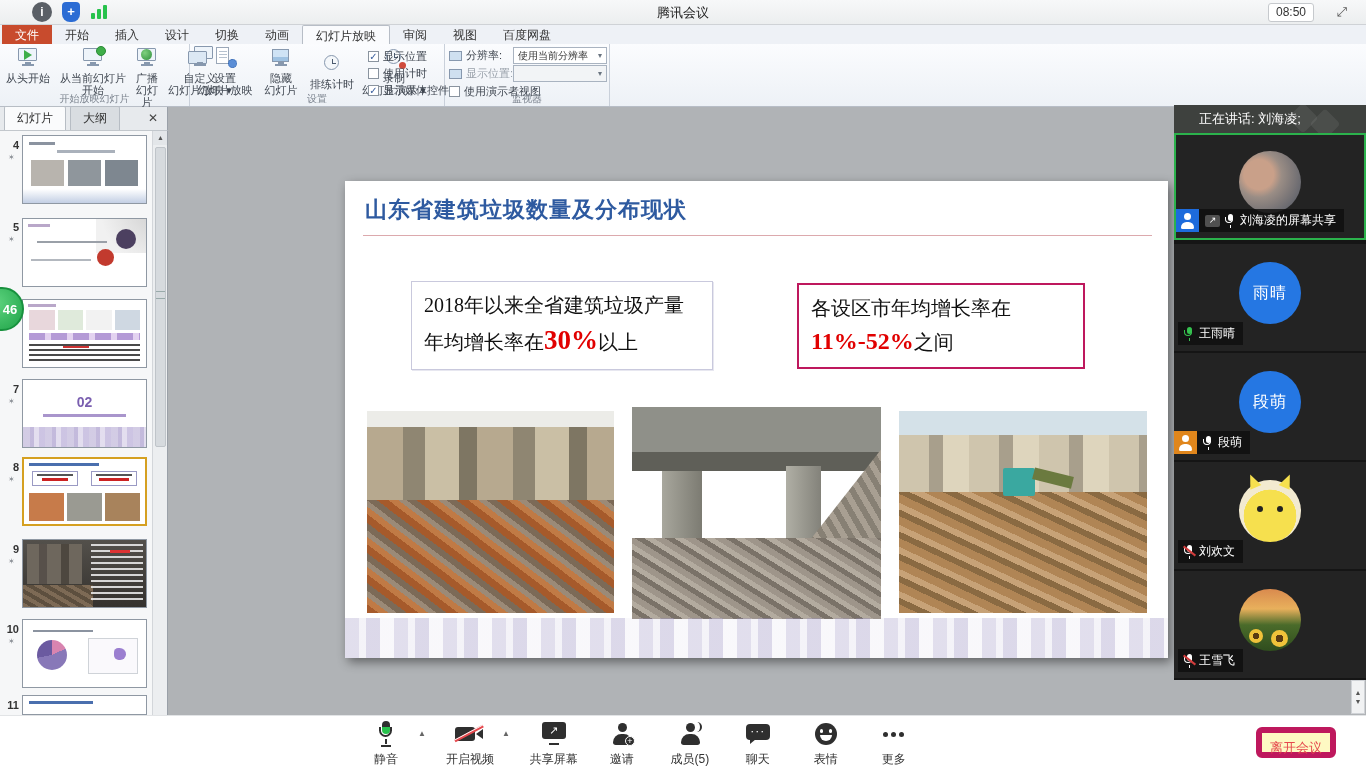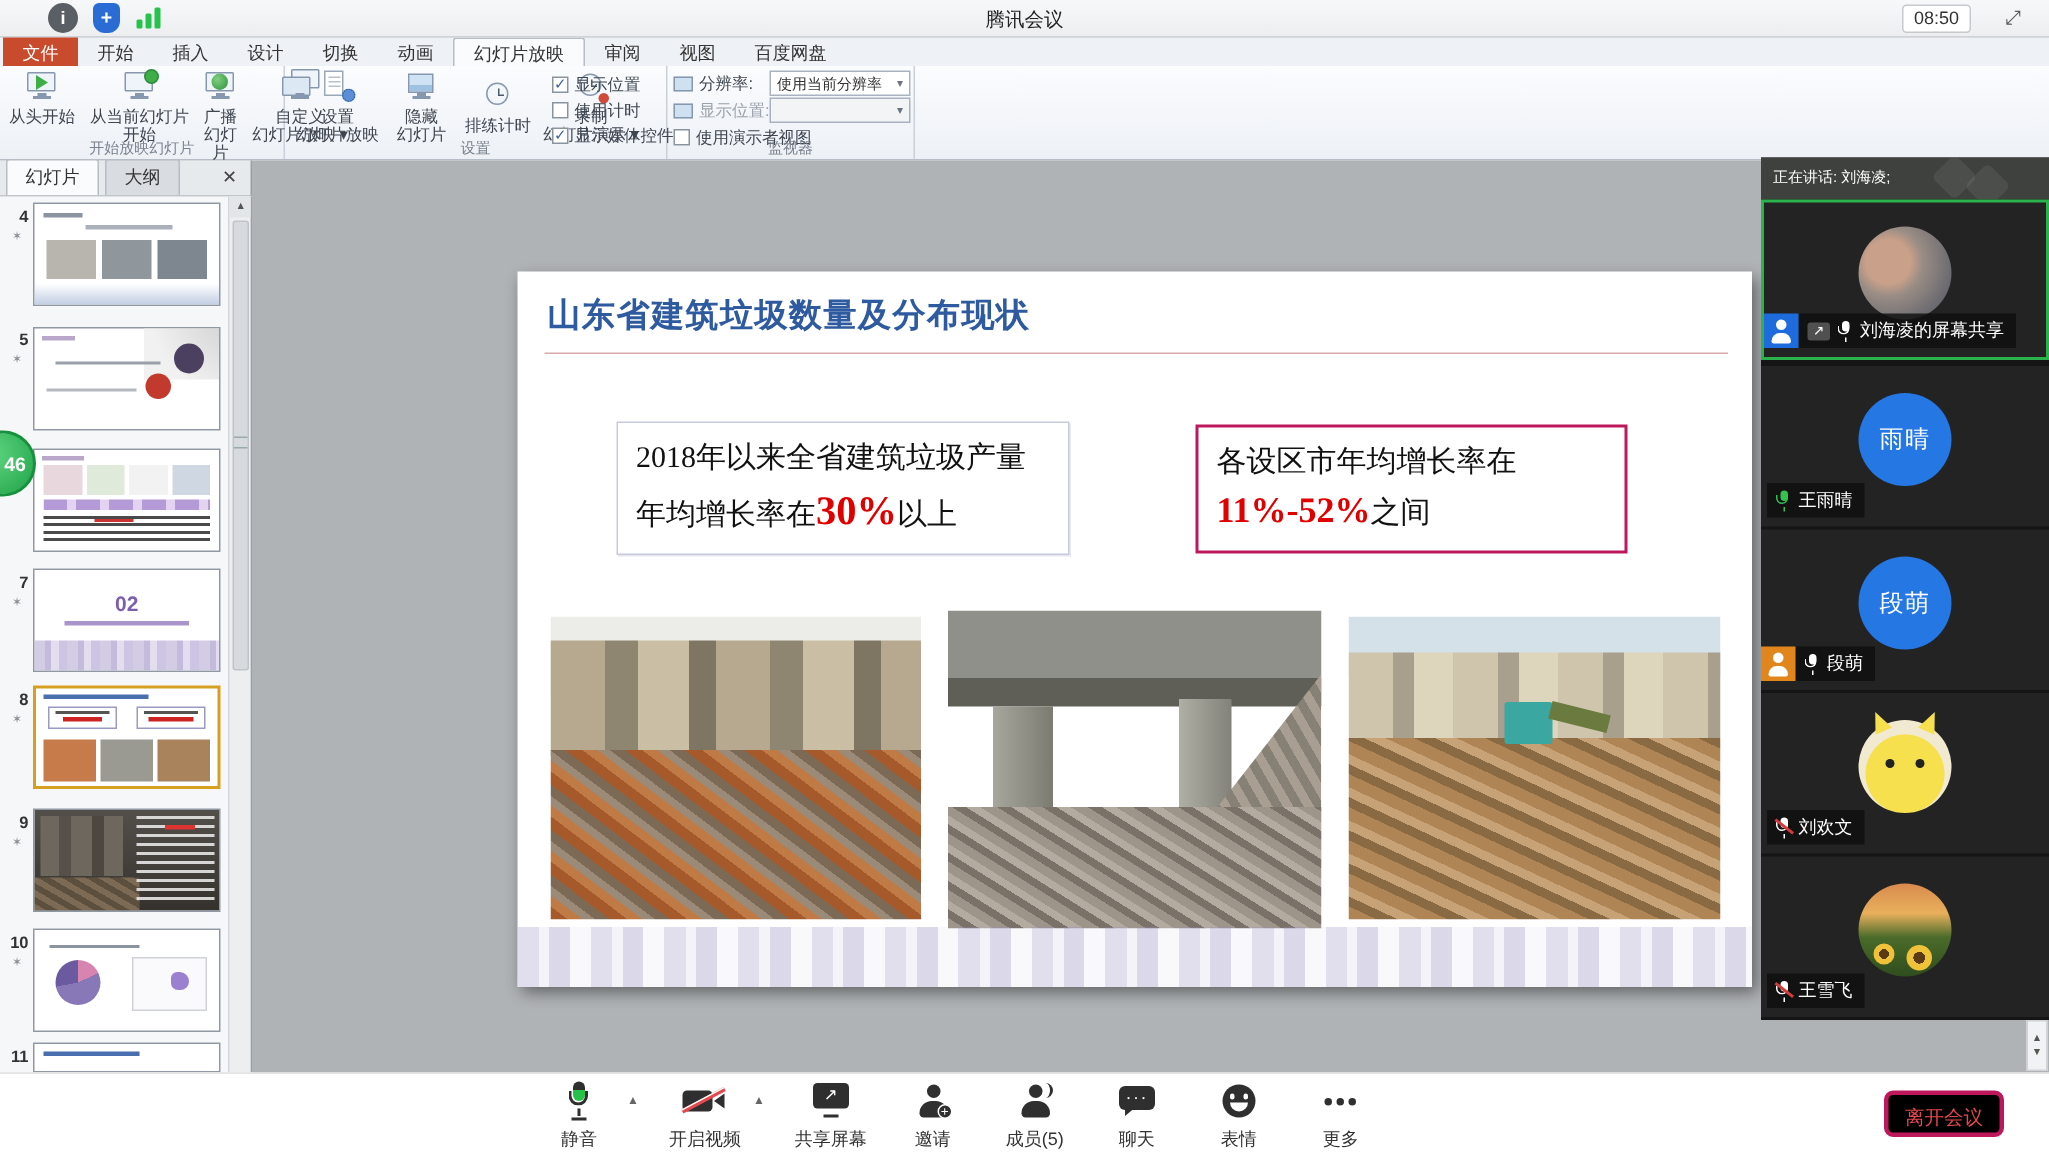--- a/index.html
+++ b/index.html
@@ -132,21 +132,21 @@
   .p2-slope{position:absolute;right:0;top:20%;width:40%;height:60%;background:repeating-linear-gradient(60deg,#a89f92 0 6px,#878074 6px 12px);clip-path:polygon(100% 0,100% 100%,0 100%)}
   .p3-sky{top:0;height:20%;background:#d4e1e8}
   .p3-bld{top:12%;height:28%;background:repeating-linear-gradient(90deg,#cfc5ad 0 30px,#a89f8c 30px 44px,#ded5bd 44px 70px)}
   .p3-rub{top:40%;height:60%;background:repeating-linear-gradient(25deg,#b08555 0 8px,#8a6a42 8px 14px,#c7a277 14px 20px)}
   .p3-exc{position:absolute;left:42%;top:28%;width:13%;height:14%;background:#3aa8a0;border-radius:2px}
   .p3-exc2{position:absolute;left:54%;top:30%;width:16%;height:6%;background:#6b7a3f;transform:rotate(14deg)}
   .s-skyline{position:absolute;left:0;right:0;bottom:0;height:40px;background:repeating-linear-gradient(90deg,rgba(148,138,190,.28) 0 14px,rgba(148,138,190,.10) 14px 21px,rgba(148,138,190,.33) 21px 35px,rgba(148,138,190,.06) 35px 49px)}
 
   
   .meet{position:absolute;left:1174px;top:105px;width:192px;height:575px;background:#151515}
-  .speakbar{position:relative;height:28px;background:#3e413e;color:#fff;font-size:10px;line-height:28px;padding-left:8px;overflow:hidden}
+  .speakbar{position:relative;height:28px;background:#3e413e;color:#fff;font-size:13px;line-height:28px;padding-left:25px;overflow:hidden}
   .deco1,.deco2{position:absolute;width:22px;height:22px;background:rgba(255,255,255,.07);border-radius:4px;transform:rotate(45deg)}
   .deco1{right:52px;top:2px}.deco2{right:30px;top:8px}
   .tile{position:absolute;left:0;width:192px;height:107px;background:#232323;overflow:hidden}
   .tile.active{border:2px solid #2bb24c}
   .avatar{position:absolute;left:50%;top:46%;transform:translate(-50%,-50%);width:62px;height:62px;border-radius:50%}
   .av-blue{background:#2577e3;color:#fff;font-size:16px;display:flex;align-items:center;justify-content:center;letter-spacing:1px}
   .av-cat{background:radial-gradient(circle at 32% 38%,#c9a089 0 26%,#9a8d85 40%,#6a6a70 75%,#53535a)}
   .av-pika{background:radial-gradient(circle at 50% 58%,#f6e04e 0 55%,#f2ead0 56%)}
   .ear{position:absolute;width:0;height:0;border-left:6px solid transparent;border-right:6px solid transparent;border-bottom:14px solid #f6e04e}
   .ear.l{left:8px;top:-6px;transform:rotate(-24deg)}.ear.r{right:8px;top:-6px;transform:rotate(24deg)}
@@ -194,21 +194,21 @@
   .bpers .plus{position:absolute;right:-1px;bottom:0;width:10px;height:10px;border-radius:50%;background:#2f2f2f;color:#fff;font-size:9px;line-height:9px;text-align:center;border:1px solid #fff}
   .bpers .arc{position:absolute;right:0;top:0;width:10px;height:10px;border-right:2px solid #2f2f2f;border-radius:50%}
   .bchat{position:relative;width:24px;height:22px}
   .bchat .bub{position:absolute;left:0;top:1px;width:24px;height:16px;background:#2f2f2f;border-radius:4px;color:#fff;font-size:12px;line-height:14px;text-align:center;letter-spacing:1px}
   .bchat .tail{position:absolute;left:4px;bottom:1px;width:0;height:0;border-top:5px solid #2f2f2f;border-right:6px solid transparent}
   .bsmile{position:relative;width:22px;height:22px;border-radius:50%;background:#2f2f2f}
   .bsmile::before{content:"";position:absolute;left:5px;top:6px;width:3px;height:4px;background:#fff;border-radius:2px;box-shadow:9px 0 0 #fff}
   .bsmile::after{content:"";position:absolute;left:5px;bottom:4px;width:12px;height:6px;border-radius:0 0 12px 12px;background:#fff}
   .bmore{display:flex;gap:3px;align-items:center;height:22px}
   .bmore i{width:5px;height:5px;border-radius:50%;background:#2f2f2f}
-  .leave{position:absolute;right:30px;top:11px;width:80px;height:31px;background:#000000;border:3px solid #be185d;border-radius:6px;color:#e5484d;font-size:13px;text-align:center;line-height:29px}
+  .leave{position:absolute;right:30px;top:11px;width:80px;height:31px;background:#fef9c3;border:6px solid #be185d;border-radius:6px;color:#e5484d;font-size:13px;text-align:center;line-height:29px}
 
   
   .float-badge{position:absolute;left:-20px;top:287px;width:44px;height:44px;border-radius:50%;background:radial-gradient(circle at 35% 35%,#5ed47f,#1fa348);border:2px solid #18913e;color:#fff;font-size:13px;font-weight:bold;display:flex;align-items:center;justify-content:center;padding-left:16px}
   .mini-scroll{position:absolute;left:1351px;top:680px;width:14px;height:34px;background:#f1f2f3;border:1px solid #cfd2d6;display:flex;flex-direction:column;align-items:center;justify-content:center;gap:2px;font-size:7px;color:#555}
 </style>
 </head>
 <body>
 
 <div class="screen">
 

